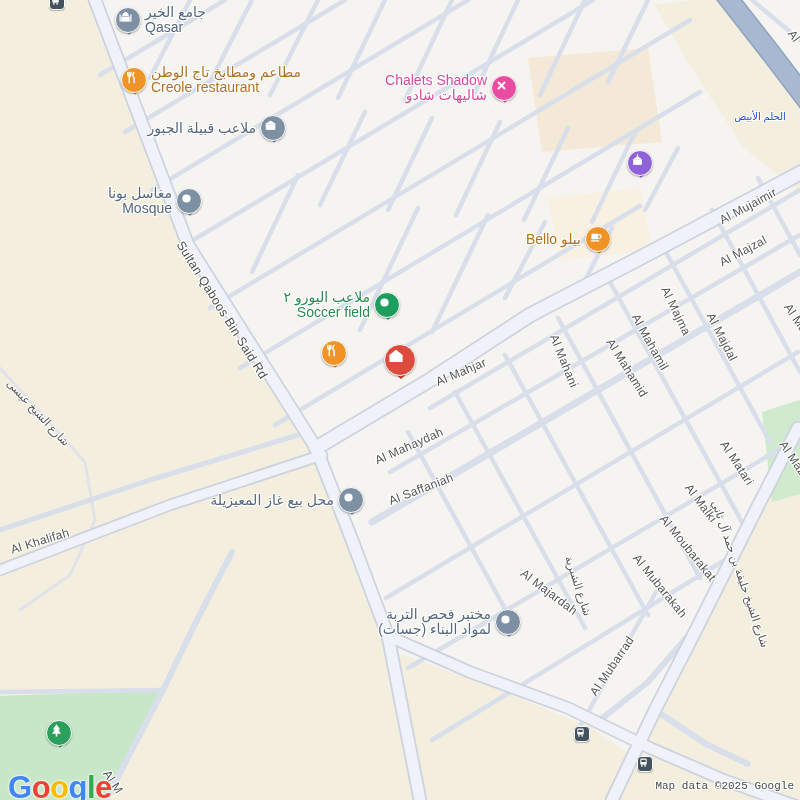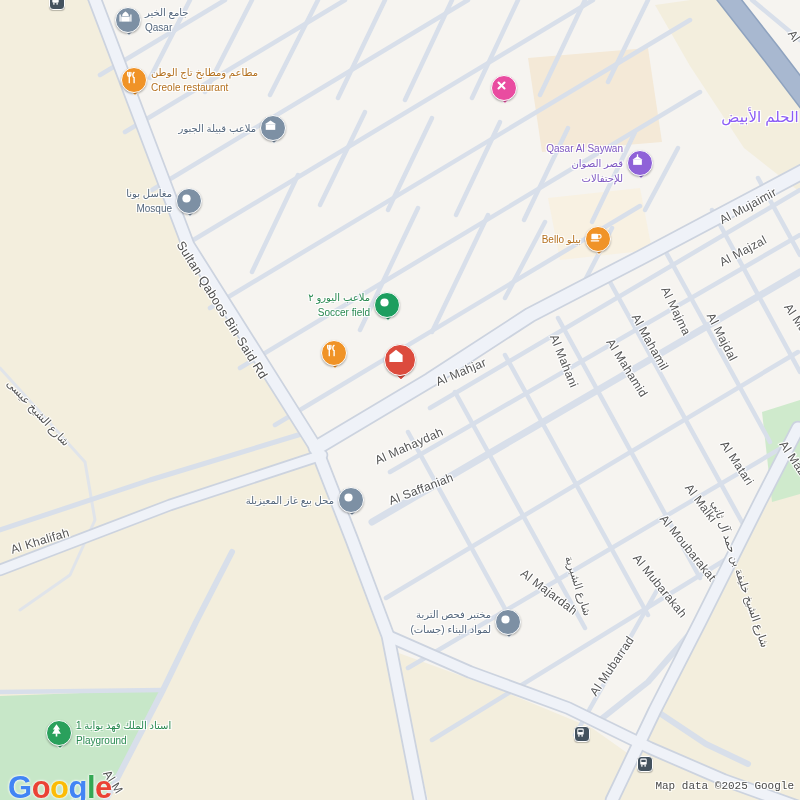--- a/index.html
+++ b/index.html
@@ -2,21 +2,21 @@
 <html><head>
 <meta charset="utf-8">
 <style>
   html,body{margin:0;padding:0;background:#fff;}
   #map{position:relative;width:800px;height:800px;overflow:hidden;
        background:#f6f4f0;font-family:"Liberation Sans","DejaVu Sans",sans-serif;}
   #map svg{position:absolute;left:0;top:0;z-index:0;}
   .lbl{position:absolute;white-space:nowrap;z-index:2;
        text-shadow:-1px -1px 0 #fff,1px -1px 0 #fff,-1px 1px 0 #fff,1px 1px 0 #fff,0 0 3px #fff;}
   .street{color:#545454;letter-spacing:.3px;}
-  .poi-label{z-index:3;line-height:15px;font-size:10px;}
+  .poi-label{z-index:3;line-height:15px;font-size:14px;}
   .poi-label .ln{display:block;}
   .pin{position:absolute;z-index:4;width:26px;height:26px;}
   .pin .tail{position:absolute;left:8px;top:15px;width:10px;height:10px;
              transform:rotate(45deg);border:1.5px solid #fff;border-radius:2px;}
   .pin .circ{position:absolute;left:0;top:0;width:26px;height:26px;border-radius:50%;
              border:1.5px solid #fff;box-sizing:border-box;box-shadow:0 1px 2px rgba(0,0,0,.3);
              display:flex;align-items:center;justify-content:center;}
   .pin.big{width:32px;height:32px;}
   .pin.big .circ{width:32px;height:32px;}
   .pin.big .tail{left:10px;top:20px;width:12px;height:12px;}
@@ -179,34 +179,33 @@
       <div class="tail" style="background: rgb(233, 76, 160);"></div>
       <div class="circ" style="background: rgb(233, 76, 160);">
         <svg width="19" height="19" viewBox="0 0 24 24">
           <g stroke="#fff" stroke-width="2.6" stroke-linecap="round">
             <path d="M8.2 8.2L15.8 15.8"></path>
             <path d="M15.8 8.2L8.2 15.8"></path>
           </g>
         </svg>
       </div>
     </div>
+    <div class="lbl poi-label" style="color: rgb(214, 73, 158); right: 313px; text-align: right; top: 88px; transform: translateY(-50%);">
+      <span class="ln">Chalets Shadow</span>
+      <span class="ln">شاليهات شادو</span>
+    </div>
     <div class="pin" style="left: 627px; top: 150px;">
       <div class="tail" style="background: rgb(143, 98, 216);"></div>
       <div class="circ" style="background: rgb(143, 98, 216);">
         <svg width="19" height="19" viewBox="0 0 24 24">
           <rect x="6.5" y="11" width="11" height="6.5" fill="#fff"></rect>
           <path d="M5.6 11l6.4-4.3 6.4 4.3z" fill="#fff"></path>
           <rect x="11.2" y="4.2" width="1.6" height="3.6" fill="#fff"></rect>
         </svg>
       </div>
-    </div>
-    <div class="lbl poi-label" style="color: rgb(126, 87, 194); right: 177px; text-align: right; top: 163px; transform: translateY(-50%);">
-      <span class="ln">Qasar Al Saywan</span>
-      <span class="ln">قصر الصوان</span>
-      <span class="ln">للإحتفالات</span>
     </div>
     <div class="pin" style="left: 176px; top: 188px;">
       <div class="tail" style="background: rgb(125, 144, 164);"></div>
       <div class="circ" style="background: rgb(125, 144, 164);">
         <svg width="19" height="19" viewBox="0 0 24 24">
           <circle cx="12" cy="12" r="5.2" fill="#fff"></circle>
         </svg>
       </div>
     </div>
     <div class="lbl poi-label" style="color: rgb(84, 103, 125); right: 628px; text-align: right; top: 201px; transform: translateY(-50%);">
@@ -283,25 +282,21 @@
     </div>
     <div class="pin" style="left: 46px; top: 720px;">
       <div class="tail" style="background: rgb(42, 160, 92);"></div>
       <div class="circ" style="background: rgb(42, 160, 92);">
         <svg width="19" height="19" viewBox="0 0 24 24">
           <path d="M12 4.2l4.6 6.6h-2.4l3.4 5.2H6.4l3.4-5.2H7.4z" fill="#fff"></path>
           <rect x="11" y="15.6" width="2" height="4" fill="#fff"></rect>
         </svg>
       </div>
     </div>
-    <div class="lbl poi-label" style="color: rgb(42, 138, 82); left: 76px; text-align: left; top: 733px; transform: translateY(-50%);">
-      <span class="ln">استاد الملك فهد بوابة 1</span>
-      <span class="ln">Playground</span>
-    </div>
-    <div class="lbl poi-label" style="color: #8b5cf6; font-size: 15px; left: 760px; transform: translate(-50%, -50%); top: 116px;">
+    <div class="lbl poi-label" style="color: #1d4ed8; font-size: 10px; left: 760px; transform: translate(-50%, -50%); top: 116px;">
       <span class="ln">الحلم الأبيض</span>
     </div>
     <div class="bus" style="background: rgb(68, 82, 94); left: 574px; top: 726px;">
       <svg width="11" height="11" viewBox="0 0 24 24">
         <rect x="5" y="3.5" width="14" height="13.5" rx="2.5" fill="#fff"></rect>
         <rect x="7.2" y="6" width="9.6" height="5" fill="#44525e"></rect>
         <circle cx="8.5" cy="19.5" r="1.8" fill="#fff"></circle>
         <circle cx="15.5" cy="19.5" r="1.8" fill="#fff"></circle>
       </svg>
     </div>

